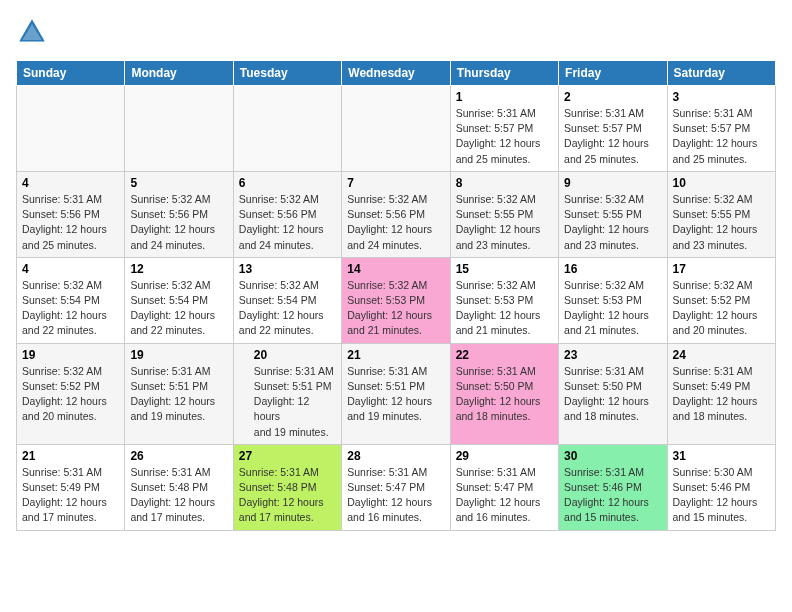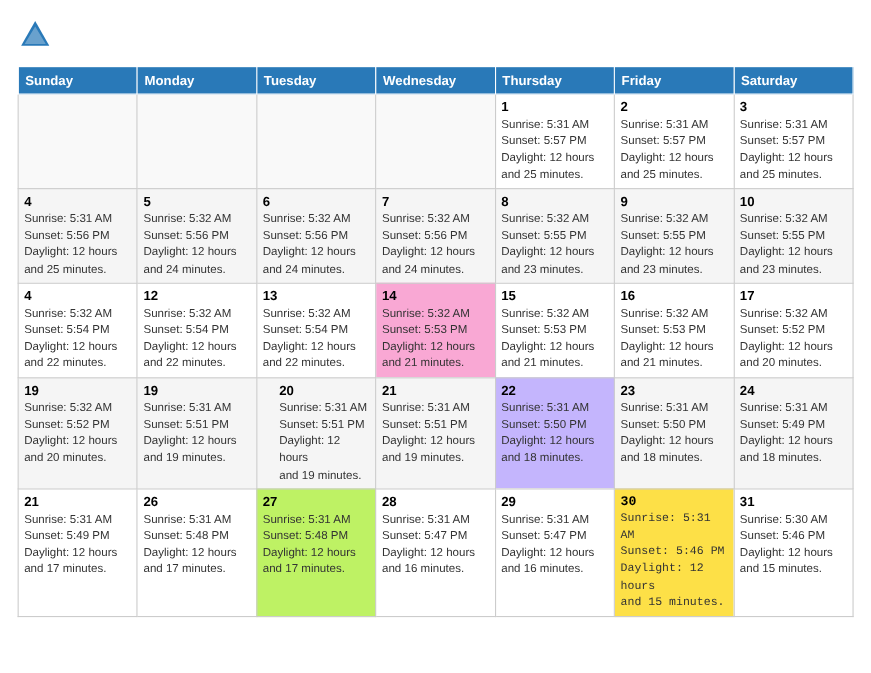--- a/index.html
+++ b/index.html
@@ -208,21 +208,21 @@
           <div class="day-info">Sunrise: 5:31 AM<br>Sunset: 5:51 PM<br>Daylight: 12 hours<br>and 19 minutes.</div>
         </td>
         <td style="background: rgb(245, 245, 245); padding-left: 20px;">
           <span class="day-num">20</span>
           <div class="day-info">Sunrise: 5:31 AM<br>Sunset: 5:51 PM<br>Daylight: 12 hours<br>and 19 minutes.</div>
         </td>
         <td style="background: rgb(245, 245, 245);">
           <span class="day-num">21</span>
           <div class="day-info">Sunrise: 5:31 AM<br>Sunset: 5:51 PM<br>Daylight: 12 hours<br>and 19 minutes.</div>
         </td>
-        <td style="background: #c4b5fd;">
+        <td style="background: #f9a8d4;">
           <span class="day-num">22</span>
           <div class="day-info">Sunrise: 5:31 AM<br>Sunset: 5:50 PM<br>Daylight: 12 hours<br>and 18 minutes.</div>
         </td>
         <td style="background: rgb(245, 245, 245);">
           <span class="day-num">23</span>
           <div class="day-info">Sunrise: 5:31 AM<br>Sunset: 5:50 PM<br>Daylight: 12 hours<br>and 18 minutes.</div>
         </td>
         <td style="background: rgb(245, 245, 245);">
           <span class="day-num">24</span>
           <div class="day-info">Sunrise: 5:31 AM<br>Sunset: 5:49 PM<br>Daylight: 12 hours<br>and 18 minutes.</div>
@@ -242,21 +242,21 @@
           <div class="day-info">Sunrise: 5:31 AM<br>Sunset: 5:48 PM<br>Daylight: 12 hours<br>and 17 minutes.</div>
         </td>
         <td style="background: rgb(255, 255, 255);">
           <span class="day-num">28</span>
           <div class="day-info">Sunrise: 5:31 AM<br>Sunset: 5:47 PM<br>Daylight: 12 hours<br>and 16 minutes.</div>
         </td>
         <td style="background: rgb(255, 255, 255);">
           <span class="day-num">29</span>
           <div class="day-info">Sunrise: 5:31 AM<br>Sunset: 5:47 PM<br>Daylight: 12 hours<br>and 16 minutes.</div>
         </td>
-        <td style="background: #fde047; font-family: Liberation Mono, monospace;">
+        <td style="background: #86efac;">
           <span class="day-num">30</span>
           <div class="day-info">Sunrise: 5:31 AM<br>Sunset: 5:46 PM<br>Daylight: 12 hours<br>and 15 minutes.</div>
         </td>
         <td style="background: rgb(255, 255, 255);">
           <span class="day-num">31</span>
           <div class="day-info">Sunrise: 5:30 AM<br>Sunset: 5:46 PM<br>Daylight: 12 hours<br>and 15 minutes.</div>
         </td>
       </tr>
     </tbody>
 </table>

